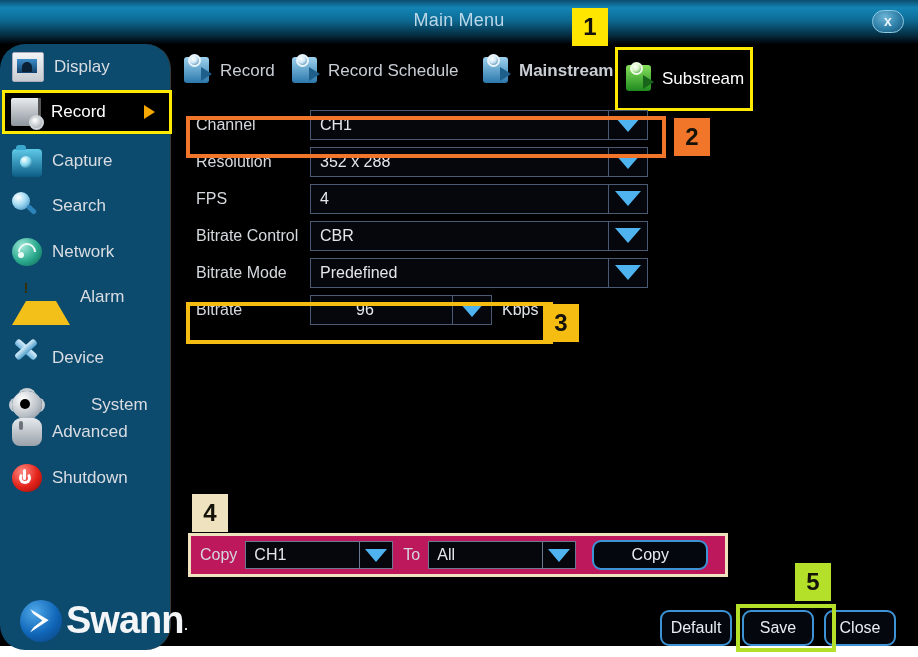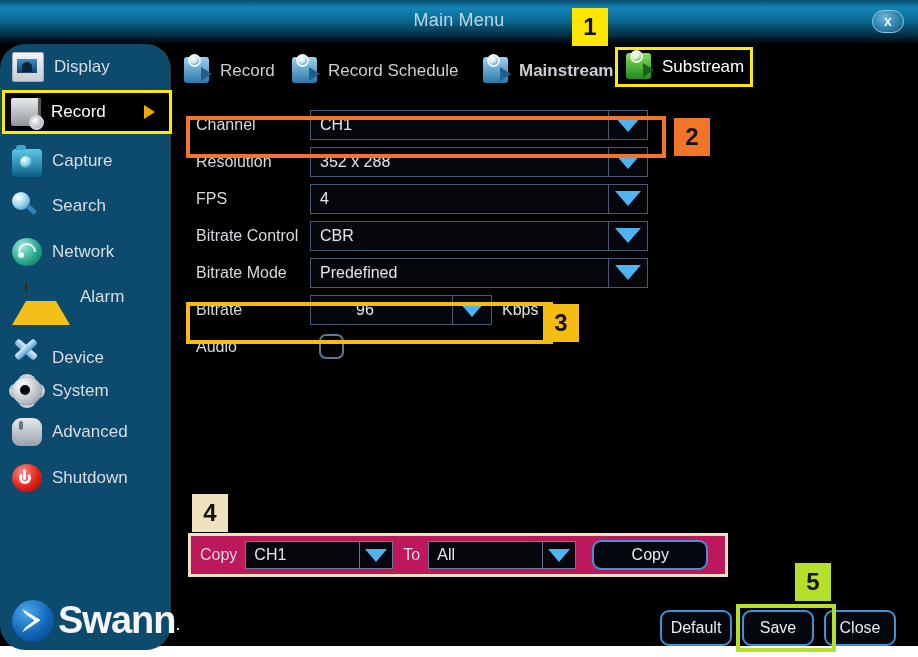--- a/index.html
+++ b/index.html
@@ -106,35 +106,35 @@
   .ic-advanced{width:18px;height:26px;margin-left:11px;border-radius:9px 9px 8px 8px;
      background:linear-gradient(#e6eaee,#9aa1a9);}
   .ic-advanced:after{content:"";position:absolute;left:7px;top:3px;width:4px;height:9px;border-radius:2px;background:#6c737a;}
   .ic-shutdown{width:26px;height:26px;border-radius:50%;
      background:radial-gradient(circle at 35% 28%,#ff8a80,#e32219 55%,#8b0d08);}
   .ic-shutdown:after{content:"";position:absolute;left:11px;top:5px;width:3px;height:11px;background:#fff;border-radius:2px;}
   .ic-shutdown:before{content:"";position:absolute;left:7px;top:8px;width:12px;height:12px;border:3px solid #fff;
      border-radius:50%;border-top-color:transparent;box-sizing:border-box;}
 
   
-  .swann{position:absolute;left:12px;top:555px;display:flex;align-items:center;}
+  .swann{position:absolute;left:20px;top:555px;display:flex;align-items:center;}
   .swann-mark{width:42px;height:42px;border-radius:50%;
      background:radial-gradient(circle at 35% 28%,#4ea8e8,#1066b8 55%,#0a3f78);position:relative;flex:none;}
   .swann-mark:after{content:"";position:absolute;left:10px;top:9px;width:0;height:0;
      border-left:20px solid #ffffff;border-top:12px solid transparent;border-bottom:12px solid transparent;
      clip-path:polygon(0 0,100% 45%,0 100%,18% 78%,62% 50%,16% 22%);}
   .swann-text{font-size:38px;font-weight:bold;color:#f3f5f7;margin-left:4px;letter-spacing:-1px;}
   .swann-dot{font-size:18px;color:#f3f5f7;align-self:flex-end;margin-bottom:7px;}
 
   
   .tabbar{position:absolute;left:172px;top:44px;width:746px;height:54px;background:#000;}
   .tab{position:absolute;top:7px;height:40px;display:flex;align-items:center;cursor:pointer;padding:0 6px;}
   .tab .tico{width:30px;height:28px;margin-right:8px;position:relative;flex:none;}
   .tab .tlbl{font-size:17px;color:#c9ced4;}
-  .tab.selected{border:3px solid #ffea00;box-sizing:border-box;top:3px;height:40px;text-align:center;}
+  .tab.selected{border:3px solid #ffea00;box-sizing:border-box;top:3px;height:64px;text-align:center;}
   .tab.selected .tlbl{color:#ffffff;}
   .tico-inner{position:absolute;left:2px;top:0;width:25px;height:26px;
      background:linear-gradient(#9fd2ef,#2b78ab);border-radius:3px;}
   .tico-inner:before{content:"";position:absolute;left:4px;top:-3px;width:13px;height:13px;border-radius:50%;
      background:radial-gradient(circle at 35% 30%,#ffffff,#cfe8f7 45%,#2e6f9c);border:2px solid #e8f4fb;box-sizing:border-box;}
   .tico-inner:after{content:"";position:absolute;right:-3px;bottom:2px;width:0;height:0;
      border-left:11px solid #1f5f8c;border-top:7px solid transparent;border-bottom:7px solid transparent;}
   .tico.green .tico-inner{background:linear-gradient(#86e05c,#1f8a1f);}
   .tico.green .tico-inner:before{background:radial-gradient(circle at 35% 30%,#ffffff,#d4f5c4 45%,#2a8a2a);border-color:#eafce0;}
   .tico.green .tico-inner:after{border-left-color:#17661a;}
@@ -224,21 +224,21 @@
       <span class="lbl">Network</span>
     </div>
     <div class="side-item" style="top:234px;">
       <span class="ico ic-alarm"></span>
       <span class="lbl">Alarm</span>
     </div>
     <div class="side-item" style="top:295px;">
       <span class="ico ic-device"></span>
       <span class="lbl">Device</span>
     </div>
-    <div class="side-item" style="top:328px;">
+    <div class="side-item" style="top:342px;gap:39px;">
       <span class="ico ic-system"></span>
       <span class="lbl">System</span>
     </div>
     <div class="side-item" style="top:369px;">
       <span class="ico ic-advanced"></span>
       <span class="lbl">Advanced</span>
     </div>
     <div class="side-item" style="top:415px;">
       <span class="ico ic-shutdown"></span>
       <span class="lbl">Shutdown</span>
@@ -334,24 +334,20 @@
       <span class="flabel">Bitrate</span>
       <span class="fctl w-bitrate">
         <span class="fval">96</span>
         <span class="ddbtn">
             <span class="ddtri"></span>
           </span>
       </span>
       <span class="kbps">Kbps</span>
     </div>
 
-    <div class="frow">
-      <span class="flabel">Audio</span>
-      <span class="chkbox"></span>
-    </div>
   </div>
 
   <div class="copyrow">
     <span class="clabel">Copy</span>
     <span class="copysel">
       <span class="fval">CH1</span>
       <span class="ddbtn">
           <span class="ddtri"></span>
         </span>
     </span>

